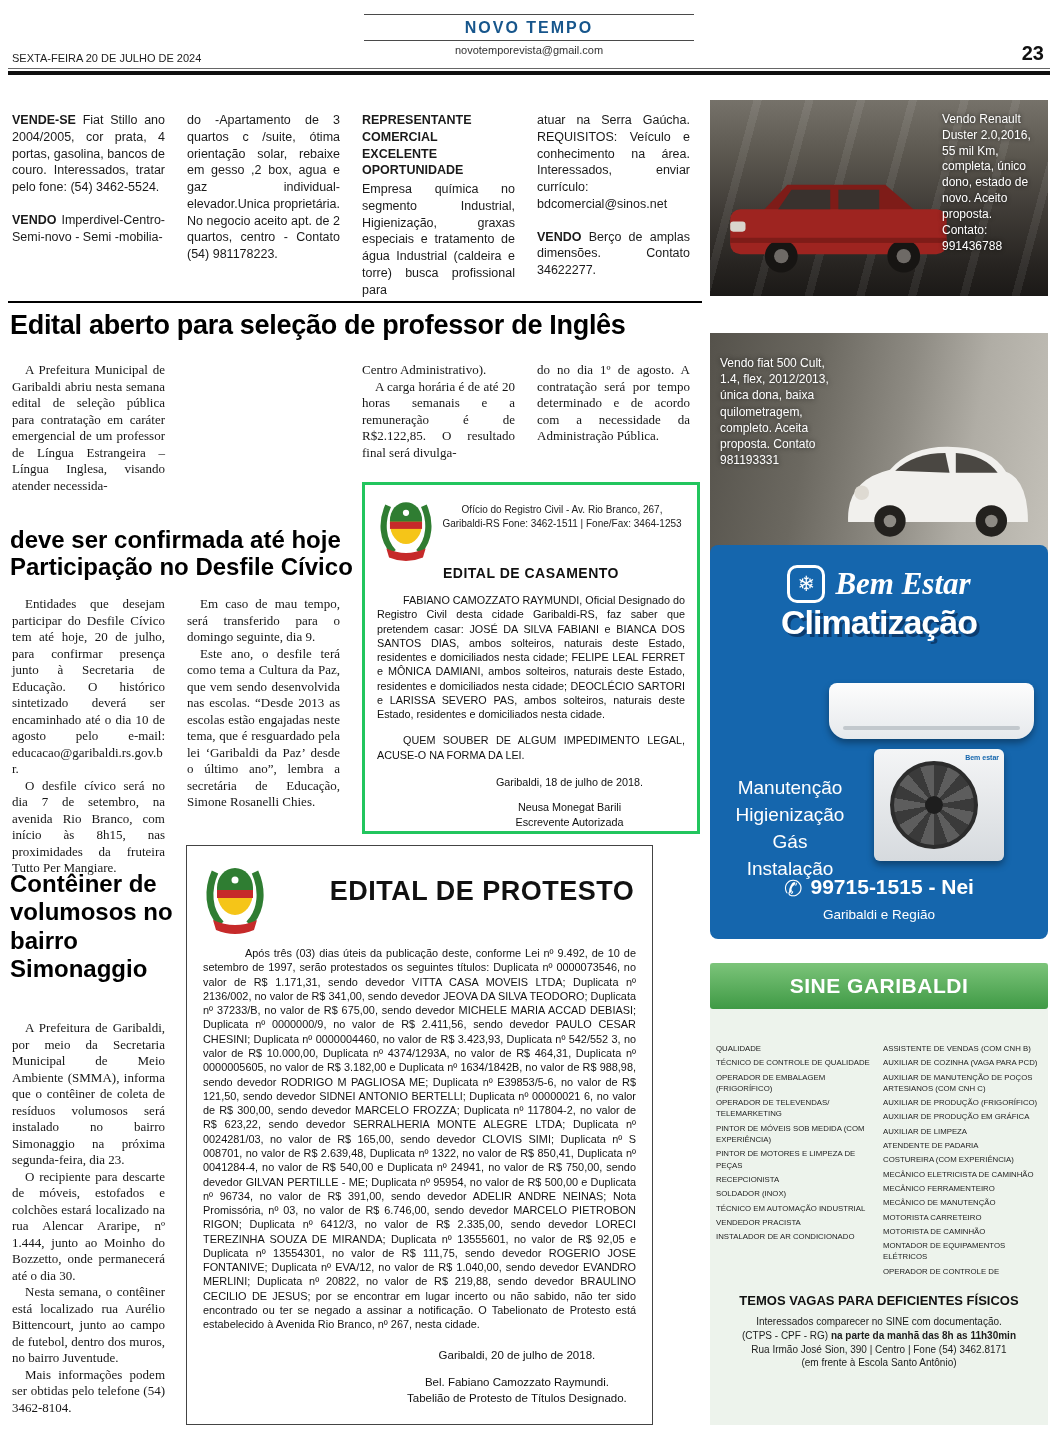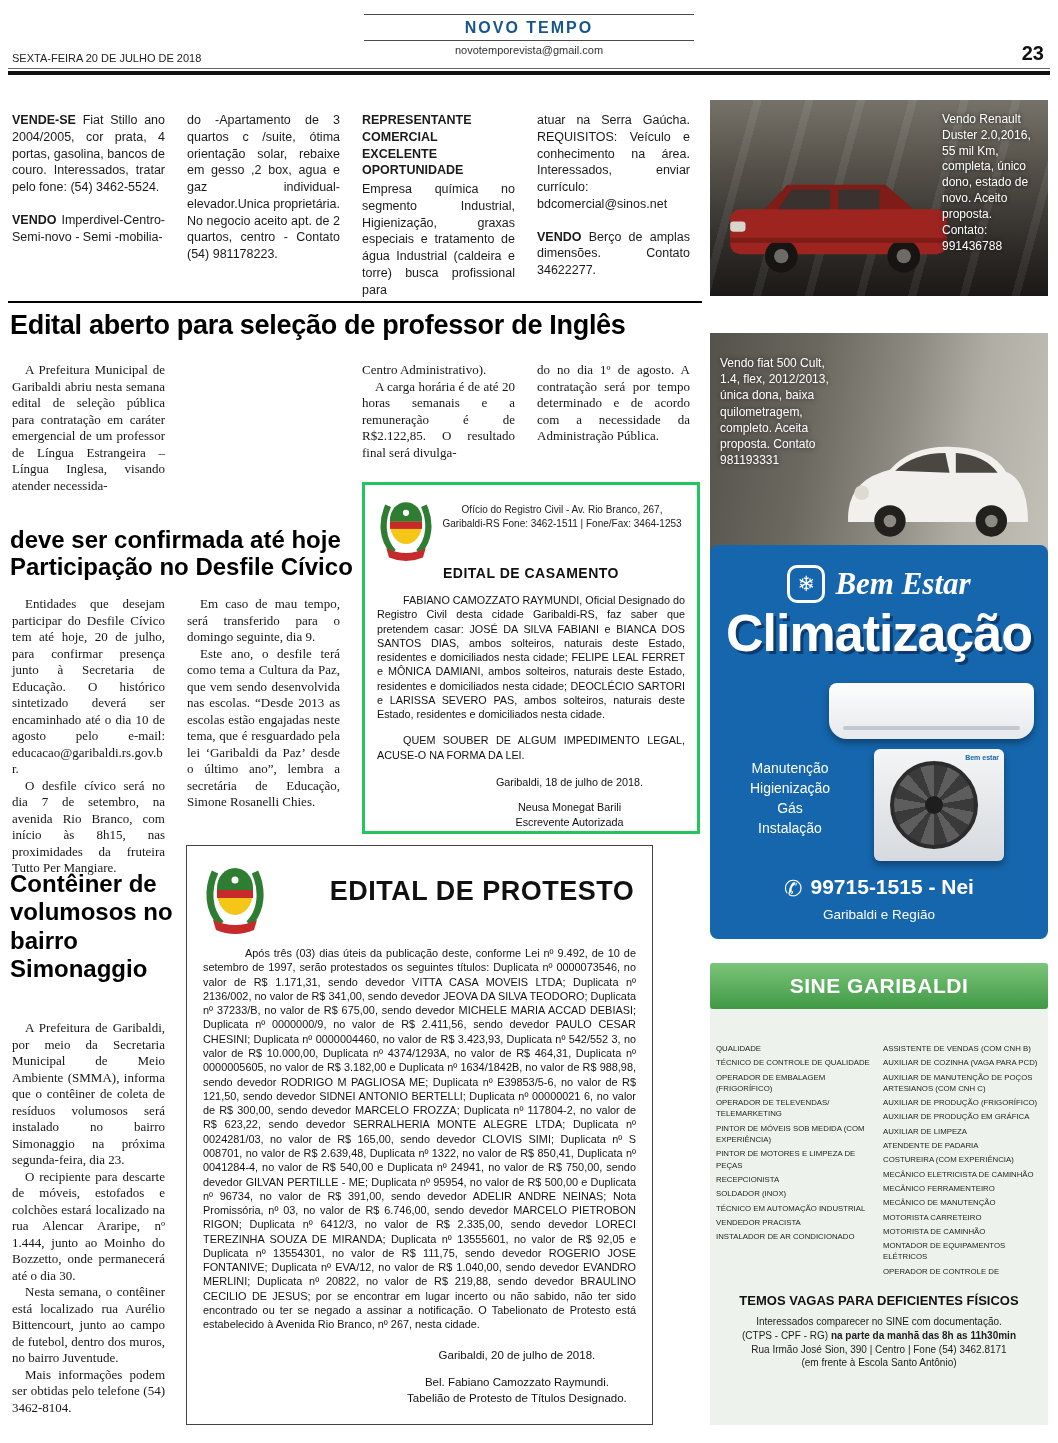--- a/index.html
+++ b/index.html
@@ -76,28 +76,28 @@
   .pro-sig { margin-top:16px; margin-left:45%; text-align:center; font-size:11.5px; line-height:1.35; }
   .pro-signer { margin-top:12px; }
 
   
   #bemestar-ad { position:absolute; left:710px; top:545px; width:338px; height:394px; background:#1566ad;
                  border-radius:8px; color:#fff; overflow:hidden; }
   .be-logo-row { display:flex; align-items:center; justify-content:center; gap:10px; margin-top:20px; }
   .be-flake-box { width:38px; height:38px; border:3px solid #fff; border-radius:10px; display:flex;
                   align-items:center; justify-content:center; font-size:21px; }
   .be-script { font-family:"Liberation Serif", serif; font-style:italic; font-weight:bold; font-size:31px; }
-  .be-main { text-align:center; font-size:52px; font-weight:bold; letter-spacing:-1px; margin-top:0px;
+  .be-main { text-align:center; font-size:34px; font-weight:bold; letter-spacing:-1px; margin-top:0px;
              text-shadow:3px 3px 0 rgba(10,50,95,0.8); }
   .be-indoor { position:absolute; right:14px; top:138px; width:205px; height:56px;
                background:linear-gradient(180deg,#fdfdfd,#e6e9ec); border-radius:8px 8px 18px 18px;
                box-shadow:0 4px 7px rgba(0,0,0,0.35); }
   .be-indoor::after { content:""; position:absolute; left:14px; right:14px; bottom:9px; height:4px;
                background:#c2c8cd; border-radius:2px; }
-  .be-services { position:absolute; left:4px; top:214px; width:152px; text-align:center; font-size:14px; line-height:1.42; }
+  .be-services { position:absolute; left:4px; top:230px; width:152px; text-align:center; font-size:19px; line-height:1.42; }
   .be-outdoor { position:absolute; right:44px; top:204px; width:130px; height:112px;
                background:linear-gradient(180deg,#f4f5f6,#d6dade); border-radius:6px;
                box-shadow:0 4px 7px rgba(0,0,0,0.35); }
   .be-fan { position:absolute; left:16px; top:12px; width:88px; height:88px; border-radius:50%; background:#444;
             background:repeating-conic-gradient(#3a3a3a 0 20deg, #5d5d5d 20deg 40deg); border:4px solid #2c2c2c; }
   .be-fan::after { content:""; position:absolute; left:50%; top:50%; width:18px; height:18px; margin:-9px 0 0 -9px;
             border-radius:50%; background:#1e1e1e; }
   .be-unit-logo { position:absolute; right:5px; top:5px; font-size:7px; color:#1566ad; font-weight:bold; }
   .be-phone-row { position:absolute; left:0; right:0; top:330px; text-align:center; font-size:21px; font-weight:bold; }
   .be-wa { font-size:22px; font-weight:normal; margin-right:8px; vertical-align:-2px; }
@@ -117,21 +117,21 @@
 <body>
 
 <div id="page">
 
   <div class="mast-center">
     <div class="mast-rule"></div>
     <div class="masthead">NOVO TEMPO</div>
     <div class="mast-rule"></div>
     <div class="mast-email">novotemporevista@gmail.com</div>
   </div>
-  <div class="header-date">SEXTA-FEIRA 20 DE JULHO DE 2018</div>
+  <div class="header-date">SEXTA-FEIRA 20 DE JULHO DE 2024</div>
   <div class="page-number">23</div>
   <div class="rule-thin-full"></div>
   <div class="rule-thick-full"></div>
 
   <div class="cl-col" style="left:12px">
     <p><span class="cl-lead">VENDE-SE</span><span> Fiat Stillo ano 2004/2005, cor prata, 4 portas, gasolina, bancos de couro. Interessados, tratar pelo fone: (54) 3462-5524.</span></p>
     <p><span class="cl-lead">VENDO</span><span> Imperdivel-Centro- Semi-novo - Semi -mobilia-</span></p>
   </div>
   <div class="cl-col" style="left:187px">
     <p><span>do -Apartamento de 3 quartos c /suite, ótima orientação solar, rebaixe em gesso ,2 box, agua e gaz individual- elevador.Unica proprietária. No negocio aceito apt. de 2 quartos, centro - Contato (54) 981178223.</span></p>

